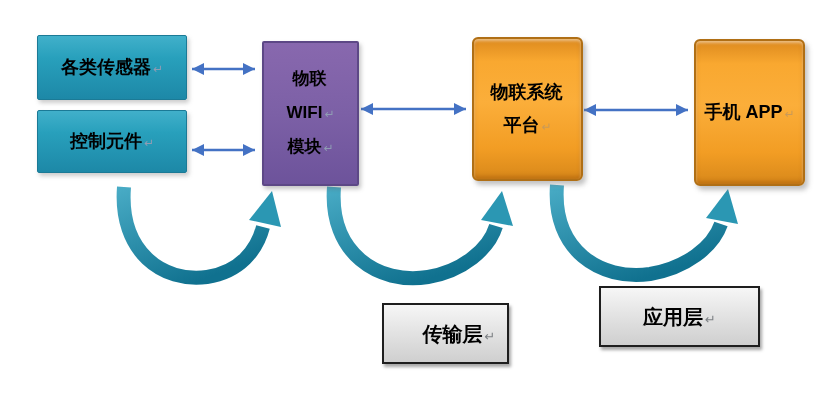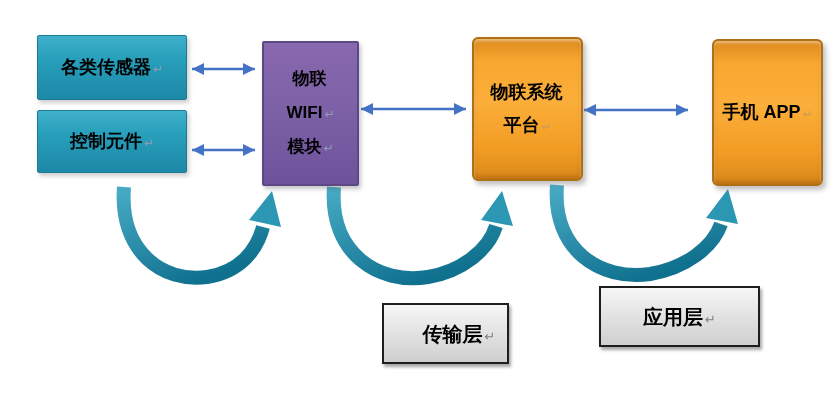--- a/index.html
+++ b/index.html
@@ -105,21 +105,21 @@
     <div class="line">
       <span>物联系统</span>
         <span class="mark"></span>
     </div>
     <div class="line">
       <span>平台</span>
         <span class="mark">↵</span>
     </div>
   </div>
 
-  <div class="box orange" style="left:712px;top:39px;width:107px;height:143px;justify-content:center;">
+  <div class="box orange" style="left:694px;top:39px;width:107px;height:143px;justify-content:center;">
     <div class="line">
       <span>手机 APP</span>
         <span class="mark">↵</span>
     </div>
   </div>
 
 
   <div class="box layerbox" style="left:382px;top:303px;width:96px;height:57px;padding-left:27px;">
     <div class="line">
       <span>传输层</span>

